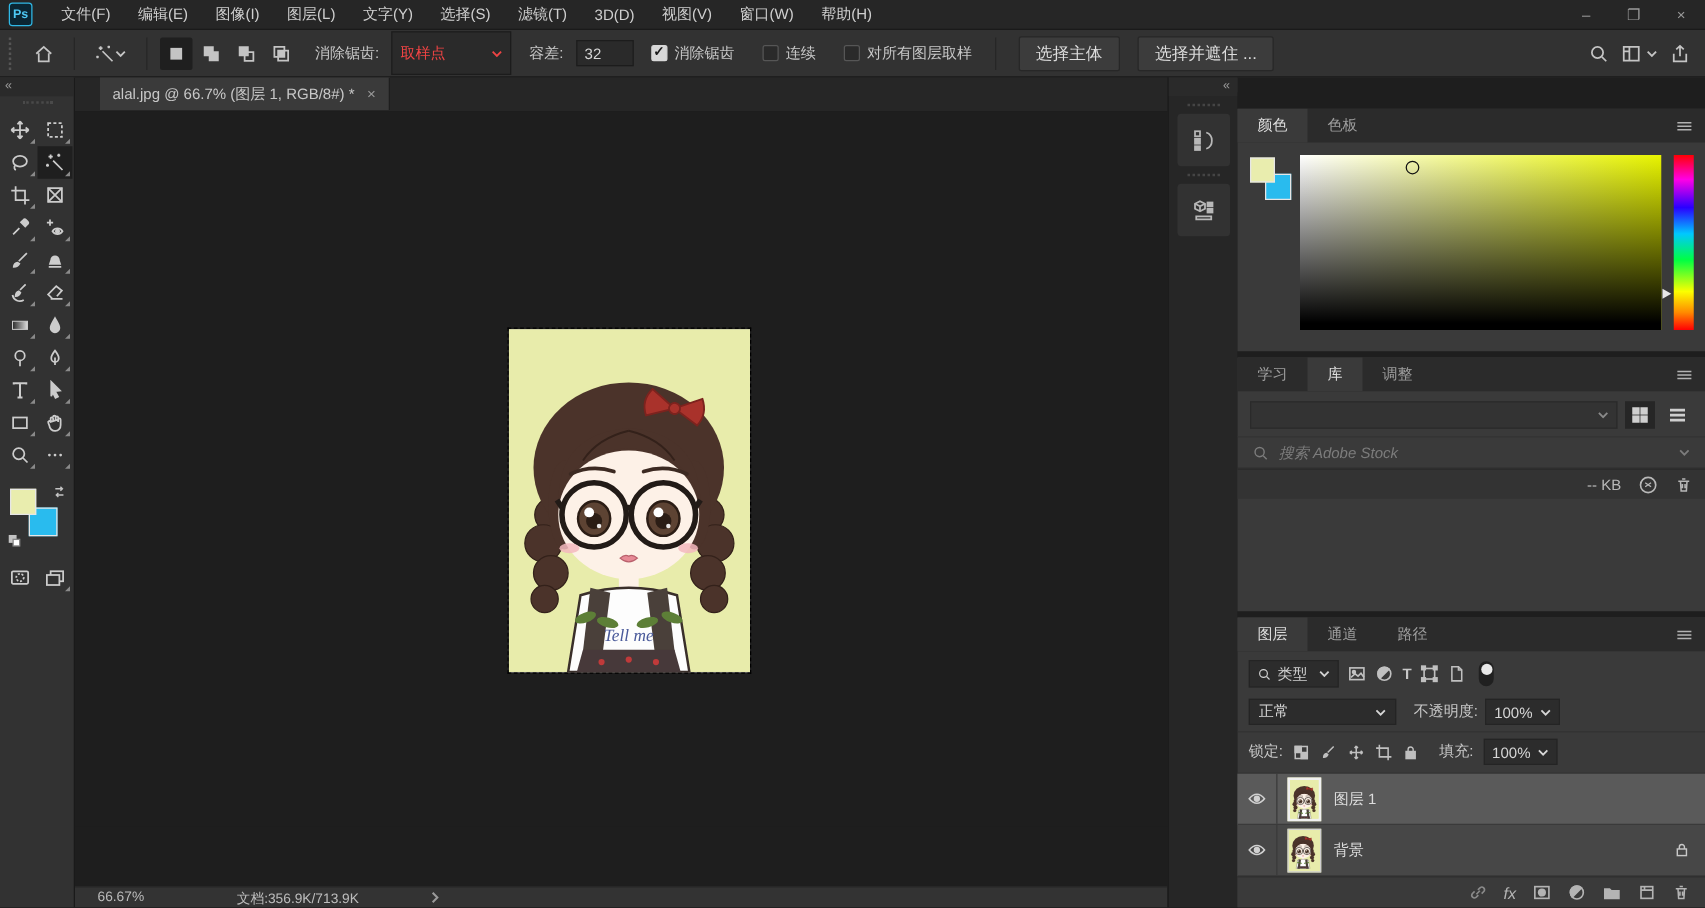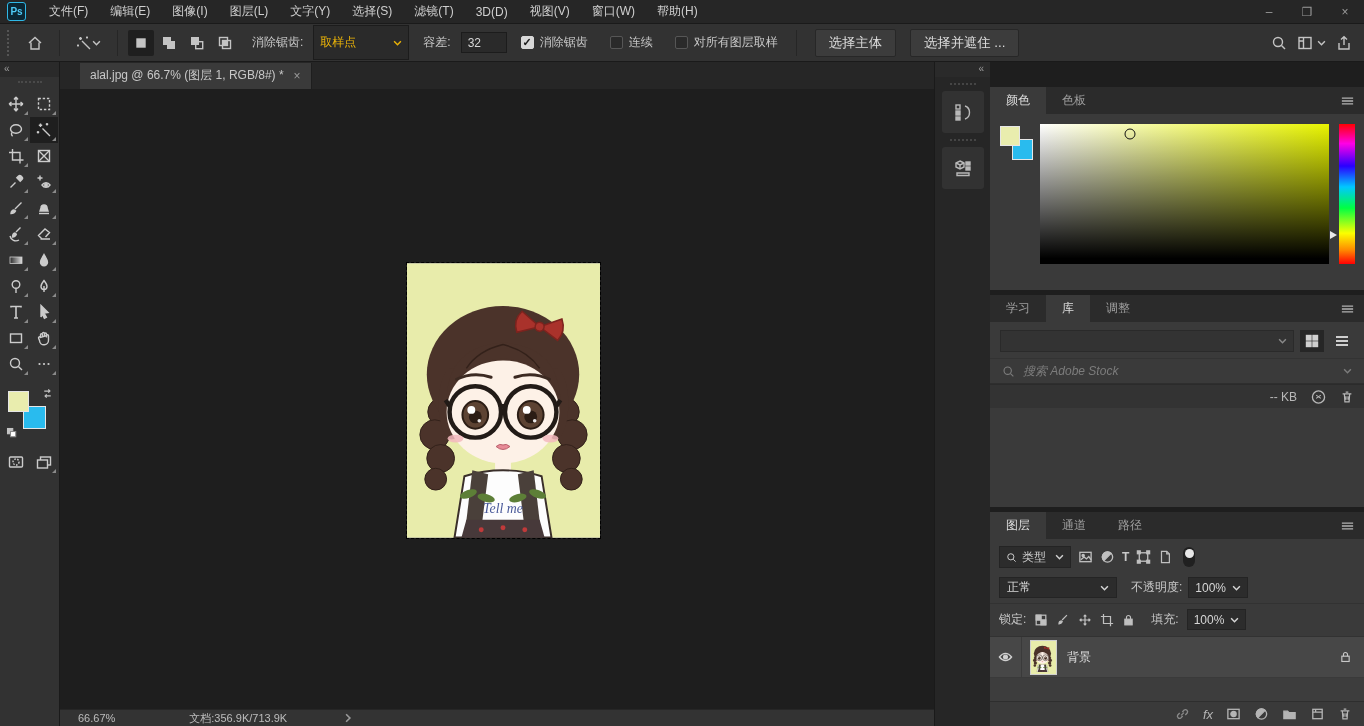--- a/index.html
+++ b/index.html
@@ -18,21 +18,21 @@
 
   
   .optionsbar { height:38px; background:#323232; display:flex; align-items:center; border-bottom:1px solid #1a1a1a; padding-left:4px; gap:6px; }
   .grip { width:5px; height:26px; border-left:2px dotted #555; margin:0 3px; }
   .obtn { display:flex; align-items:center; justify-content:center; color:#c4c4c4; padding:4px 6px; border-radius:2px; }
   .sep { width:1px; height:26px; background:#262626; margin:0 4px; }
   .modes { display:flex; gap:2px; }
   .mode { width:26px; height:26px; display:flex; align-items:center; justify-content:center; color:#c4c4c4; border-radius:2px; }
   .mode.active { background:#1f1f1f; }
   .oblabel { color:#c8c8c8; margin:0 4px 0 8px; }
-  .obselect { width:96px; height:35px; background:#2a2a2a; border:1px solid #1c1c1c; display:flex; align-items:center; justify-content:space-between; padding:0 6px; color:#eab308; }
+  .obselect { width:96px; height:35px; background:#2a2a2a; border:1px solid #1c1c1c; display:flex; align-items:center; justify-content:space-between; padding:0 6px; color:#ef4444; }
   .obinput { width:46px; height:21px; background:#2a2a2a; border:1px solid #1c1c1c; color:#d6d6d6; padding:0 6px; font-family:inherit; font-size:12px; }
   .cbwrap { display:flex; align-items:center; gap:6px; margin:0 8px; color:#c8c8c8; }
   .cb { width:13px; height:13px; background:#2a2a2a; border:1px solid #565656; border-radius:2px; display:flex; align-items:center; justify-content:center; }
   .cb.checked { background:#d8d8d8; border-color:#d8d8d8; color:#1a1a1a; font-size:11px; font-weight:bold; line-height:1; }
   .pushbtn { background:#3c3c3c; border:1px solid #272727; color:#dcdcdc; padding:4px 13px; border-radius:2px; margin-left:8px; }
   .obright { margin-left:auto; display:flex; align-items:center; gap:10px; padding-right:12px; color:#c4c4c4; }
 
   
   .main { display:flex; height:664px; }
 
@@ -46,21 +46,21 @@
   .tool .fly { position:absolute; right:2px; bottom:2px; width:0; height:0; border-left:4px solid transparent; border-bottom:4px solid #8a8a8a; }
   .swatchblock { position:relative; width:44px; height:48px; margin:12px auto 4px; }
   .fg { position:absolute; left:0; top:2px; width:21px; height:21px; border:1.5px solid #e6e6e6; z-index:2; }
   .bg { position:absolute; left:15px; top:17px; width:23px; height:23px; border:1.5px solid #e6e6e6; }
   .swap { position:absolute; right:-2px; top:-2px; color:#c4c4c4; }
   .mini { position:absolute; left:-2px; bottom:-2px; color:#c4c4c4; }
   .toolxtra { display:grid; grid-template-columns:28px 28px; justify-content:center; margin-top:8px; }
 
   
   .centercol { flex:1; display:flex; flex-direction:column; background:#1e1e1e; min-width:0; }
-  .tabstrip { height:27px; background:#262626; display:flex; align-items:center; padding-left:20px; }
+  .tabstrip { height:27px; background:#262626; display:flex; align-items:flex-start; padding-left:20px; }
   .doctab { height:26px; background:#3a3a3a; color:#c8c8c8; padding:0 10px; display:flex; align-items:center; gap:10px; border-right:1px solid #1e1e1e; font-size:12px; }
   .doctab .close { color:#9a9a9a; font-size:12px; }
   .canvas { flex:1; position:relative; background:#1e1e1e; }
   .document { position:absolute; left:346px; top:173px; width:195px; height:277px; border:1px dashed #000; box-shadow:inset 0 0 0 1px rgba(255,255,255,.55); }
   .statusbar { height:17px; background:#333333; border-top:1px solid #262626; display:flex; align-items:center; color:#bdbdbd; font-size:11px;margin-top:48px; }
   .statzoom { padding:0 10px 0 18px; }
   .statdoc { margin-left:64px; }
   .statchev { margin-left:56px; color:#9a9a9a; }
 
   
@@ -710,20 +710,34 @@
         <span style="margin-left:8px">填充:</span>
         <div class="valbox">
           <span>100%</span>
           <svg class="chv" viewBox="0 0 8 5">
               <path d="M1 1l3 3 3-3"></path>
             </svg>
         </div>
       </div>
 
       <div class="lyrlist">
+        <div class="lyrrow selected">
+          <div class="eyecell">
+            <svg class="ic" viewBox="0 0 16 16" style="width:15px">
+                <path d="M1.5 8S4.5 4.2 8 4.2 14.5 8 14.5 8 11.5 11.8 8 11.8 1.5 8 1.5 8z"></path>
+                <circle cx="8" cy="8" r="2" fill="currentColor"></circle>
+              </svg>
+          </div>
+          <div class="thumb">
+              <svg width="23" height="31" viewBox="0 0 195 277">
+                <use href="#girl"></use>
+              </svg>
+            </div>
+          <span class="lyrname">图层 1</span>
+        </div>
         <div class="lyrrow">
           <div class="eyecell">
             <svg class="ic" viewBox="0 0 16 16" style="width:15px">
                 <path d="M1.5 8S4.5 4.2 8 4.2 14.5 8 14.5 8 11.5 11.8 8 11.8 1.5 8 1.5 8z"></path>
                 <circle cx="8" cy="8" r="2" fill="currentColor"></circle>
               </svg>
           </div>
           <div class="thumb">
               <svg width="23" height="31" viewBox="0 0 195 277">
                 <use href="#girl"></use>

